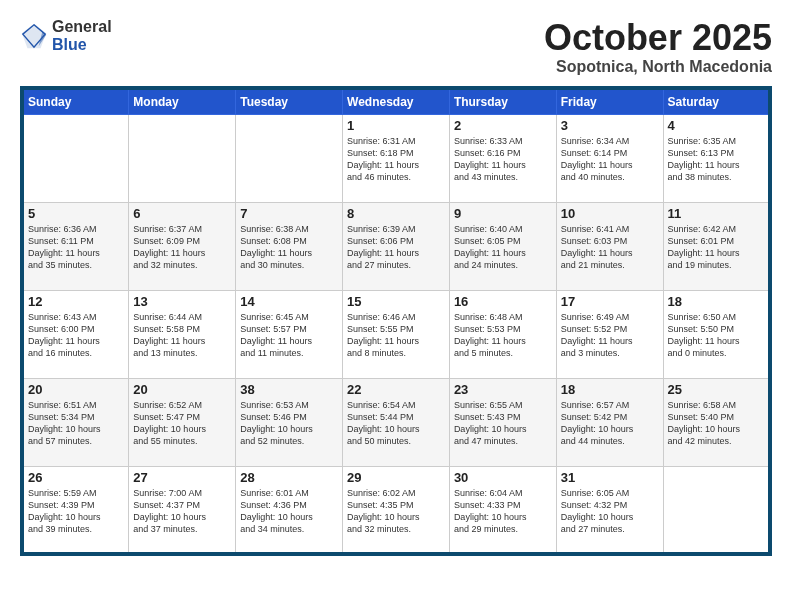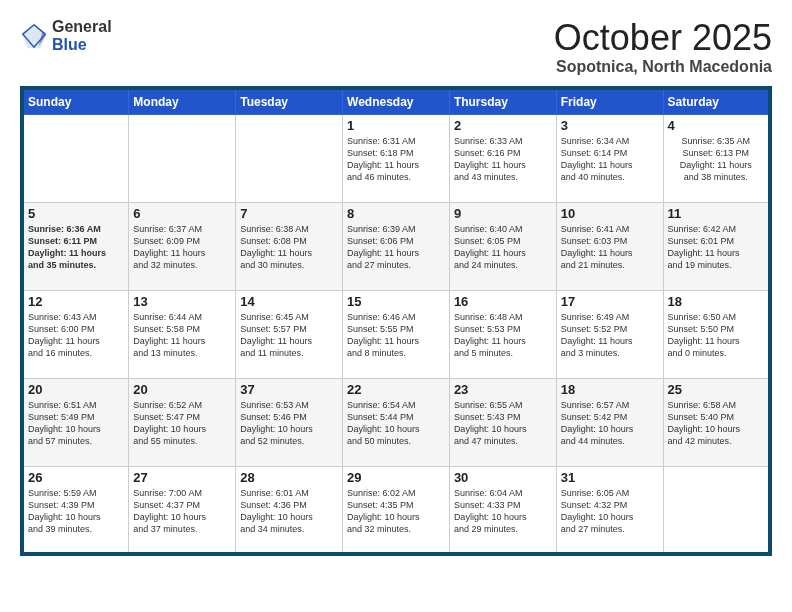--- a/index.html
+++ b/index.html
@@ -45,21 +45,21 @@
     }
     .logo-icon {
       width: 28px;
       height: 28px;
     }
     .title-section {
       text-align: right;
     }
     .title-section h1 {
       font-size: 36px;
-      font-weight: normal;
+      font-weight: bold;
       color: #222;
       line-height: 1.1;
     }
     .title-section h2 {
       font-size: 16px;
       font-weight: bold;
       color: #444;
     }
     .calendar {
       flex: 1;
@@ -160,30 +160,30 @@
           </td>
           <td>
             <span class="day-number">3</span>
             <div class="day-info" style="white-space: pre-line;">Sunrise: 6:34 AM
 Sunset: 6:14 PM
 Daylight: 11 hours
 and 40 minutes.</div>
           </td>
           <td>
             <span class="day-number">4</span>
-            <div class="day-info" style="white-space: pre-line; text-align: center;">Sunrise: 6:35 AM
+            <div class="day-info" style="white-space: pre-line;">Sunrise: 6:35 AM
 Sunset: 6:13 PM
 Daylight: 11 hours
 and 38 minutes.</div>
           </td>
         </tr>
         <tr>
           <td>
             <span class="day-number">5</span>
-            <div class="day-info" style="white-space: pre-line; font-weight: bold;">Sunrise: 6:36 AM
+            <div class="day-info" style="white-space: pre-line;">Sunrise: 6:36 AM
 Sunset: 6:11 PM
 Daylight: 11 hours
 and 35 minutes.</div>
           </td>
           <td>
             <span class="day-number">6</span>
             <div class="day-info" style="white-space: pre-line;">Sunrise: 6:37 AM
 Sunset: 6:09 PM
 Daylight: 11 hours
 and 32 minutes.</div>
@@ -272,33 +272,33 @@
             <div class="day-info" style="white-space: pre-line;">Sunrise: 6:50 AM
 Sunset: 5:50 PM
 Daylight: 11 hours
 and 0 minutes.</div>
           </td>
         </tr>
         <tr>
           <td>
             <span class="day-number">20</span>
             <div class="day-info" style="white-space: pre-line;">Sunrise: 6:51 AM
-Sunset: 5:49 PM
+Sunset: 5:34 PM
 Daylight: 10 hours
 and 57 minutes.</div>
           </td>
           <td>
             <span class="day-number">20</span>
             <div class="day-info" style="white-space: pre-line;">Sunrise: 6:52 AM
 Sunset: 5:47 PM
 Daylight: 10 hours
 and 55 minutes.</div>
           </td>
           <td>
-            <span class="day-number">37</span>
+            <span class="day-number">38</span>
             <div class="day-info" style="white-space: pre-line;">Sunrise: 6:53 AM
 Sunset: 5:46 PM
 Daylight: 10 hours
 and 52 minutes.</div>
           </td>
           <td>
             <span class="day-number">22</span>
             <div class="day-info" style="white-space: pre-line;">Sunrise: 6:54 AM
 Sunset: 5:44 PM
 Daylight: 10 hours

